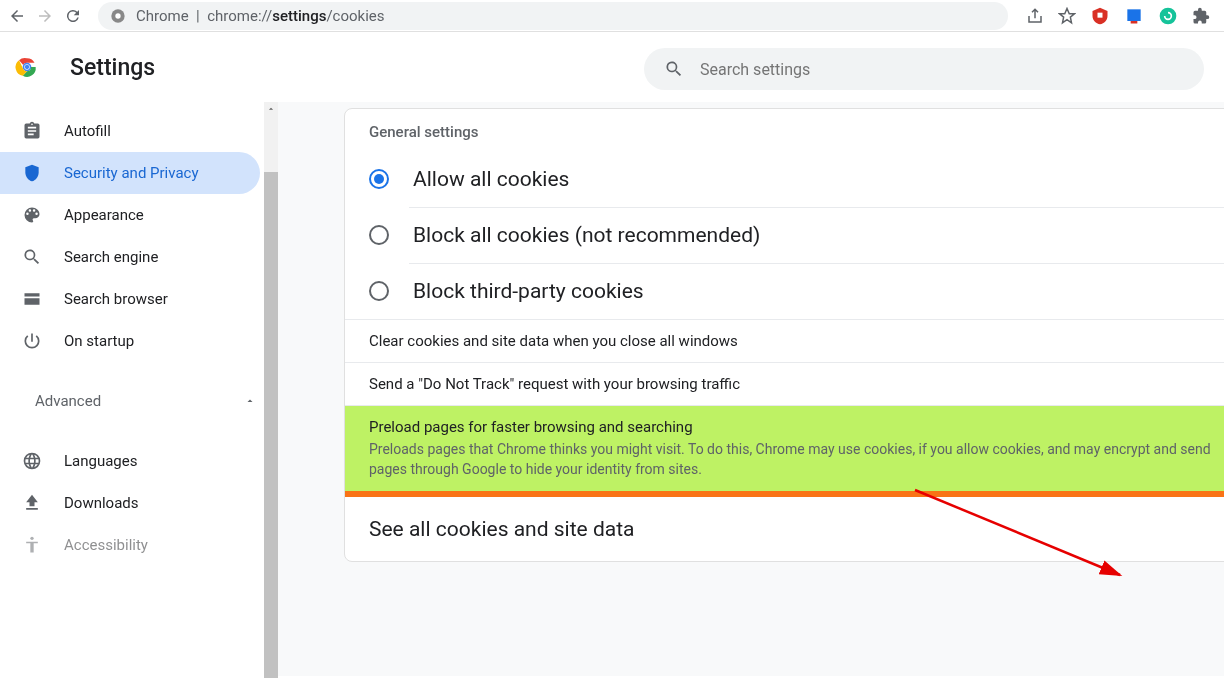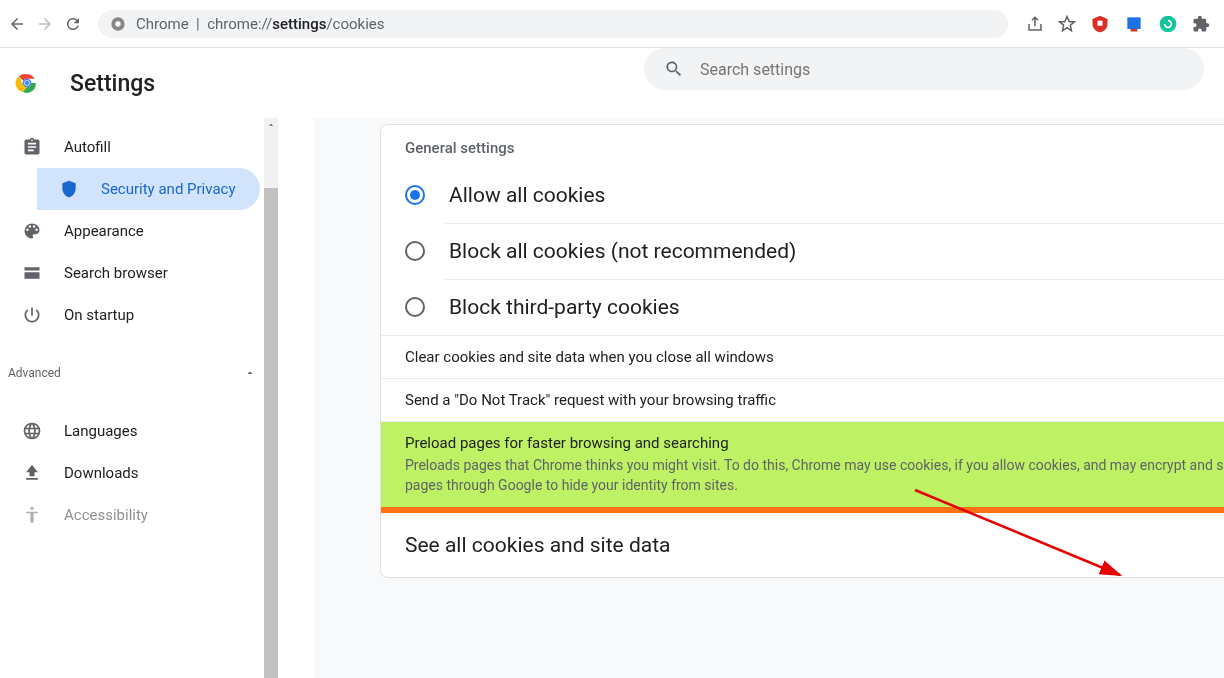--- a/index.html
+++ b/index.html
@@ -1,44 +1,44 @@
 <!DOCTYPE html>
 <html><head>
 <meta charset="utf-8">
 <style>
 * { box-sizing: border-box; margin: 0; padding: 0; font-family: -apple-system, BlinkMacSystemFont, "Segoe UI", Roboto, Arial, sans-serif; }
 body { width: 1224px; height: 678px; overflow: hidden; background: #fff; position: relative; }
 
 
-.chrome-bar { height: 48px; display: flex; align-items: center; padding: 0 8px; gap: 12px; border-bottom: 1px solid #e0e0e0; }
+.chrome-bar { height: 32px; display: flex; align-items: center; padding: 0 8px; gap: 12px; border-bottom: 1px solid #e0e0e0; }
 .nav-arrows { display: flex; gap: 10px; align-items: center; }
 .nav-arrows svg { width: 18px; height: 18px; }
 .omnibox { flex: 1; height: 28px; background: #f1f3f4; border-radius: 14px; display: flex; align-items: center; padding: 0 12px; gap: 10px; margin-left: 4px; }
 .omnibox .url { color: #5f6368; font-size: 15px; }
 .omnibox .url b { color: #202124; font-weight: 500; }
 .ext-icons { display: flex; gap: 14px; align-items: center; padding: 0 6px; }
 
 
 .header { height: 70px; display: flex; align-items: center; padding: 0 14px; gap: 20px; }
 .header-title { font-size: 23px; color: #202124; font-weight: 500; margin-left: 10px; }
 .search-bar { flex: 1; max-width: 848px; margin-left: 290px; height: 42px; background: #f1f3f4; border-radius: 21px; display: flex; align-items: center; padding: 0 20px; gap: 16px; position: absolute; left: 354px; right: 20px; top: 48px; }
 .search-bar input { border: none; background: transparent; outline: none; font-size: 16px; color: #7f1d1d; flex: 1; }
 
 
-.content { display: flex; height: calc(100% - 104px); position: relative; gap: 36px; }
+.content { display: flex; height: calc(100% - 104px); position: relative; }
 .sidebar { width: 278px; padding-top: 8px; position: relative; }
 .scrolltrack { position: absolute; right: 0; top: 0; width: 14px; height: 100%; background: #f1f1f1; }
 .scrollthumb { position: absolute; right: 0; top: 70px; width: 14px; height: 520px; background: #c1c1c1; }
 .scroll-arrow-up { position: absolute; right: 2px; top: 2px; }
 
 .sidebar-item { display: flex; align-items: center; gap: 22px; padding: 0 22px; height: 42px; font-size: 15px; color: #202124; cursor: pointer; border-radius: 0 21px 21px 0; margin-right: 18px; }
-.sidebar-item.active { background: #d2e3fc; color: #1967d2; margin-left: 37px; }
+.sidebar-item.active { background: #d2e3fc; color: #1967d2; }
 .sidebar-item.active svg { fill: #1967d2; }
 .sidebar-item svg { width: 20px; height: 20px; fill: #5f6368; }
-.sidebar-section { display: flex; align-items: center; justify-content: space-between; padding: 12px 22px 12px 8px; font-size: 12px; color: #5f6368; cursor: pointer; }
+.sidebar-section { display: flex; align-items: center; justify-content: space-between; padding: 12px 22px 12px 8px; font-size: 15px; color: #5f6368; cursor: pointer; margin-left: 27px; }
 .sidebar-gap { height: 18px; }
 
 
 .main { flex: 1; background: #f8f9fa; padding: 0 0 0 66px; overflow: hidden; }
 .card { background: #fff; border: 1px solid #e0e0e0; border-radius: 8px; width: 958px; margin-top: 6px; }
 .group-title { padding: 14px 24px 10px; font-size: 15px; color: #5f6368; font-weight: 500; }
 .radio-row { display: flex; align-items: center; padding: 16px 24px; cursor: pointer; position: relative; }
 .radio-row + .radio-row::before { content: ""; position: absolute; top: 0; left: 64px; right: 60px; height: 1px; background: #e8eaed; }
 .radio { width: 20px; height: 20px; border: 2px solid #5f6368; border-radius: 50%; margin-right: 24px; display: flex; align-items: center; justify-content: center; flex-shrink: 0; }
 .radio.selected { border-color: #1a73e8; }
@@ -145,20 +145,26 @@
       <span>Security and Privacy</span>
     </div>
     <div class="sidebar-item">
       <svg viewBox="0 0 24 24">
           <path d="M12 3a9 9 0 0 0 0 18 1.5 1.5 0 0 0 1.1-2.5 1.5 1.5 0 0 1 1.1-2.5H16a5 5 0 0 0 5-5c0-4.4-4-8-9-8zM6.5 12A1.5 1.5 0 1 1 8 10.5 1.5 1.5 0 0 1 6.5 12zm3-4A1.5 1.5 0 1 1 11 6.5 1.5 1.5 0 0 1 9.5 8zm5 0A1.5 1.5 0 1 1 16 6.5 1.5 1.5 0 0 1 14.5 8zm3 4A1.5 1.5 0 1 1 19 10.5 1.5 1.5 0 0 1 17.5 12z"></path>
         </svg>
       <span>Appearance</span>
     </div>
     <div class="sidebar-item">
       <svg viewBox="0 0 24 24">
+          <path d="M15.5 14h-.8l-.3-.3a6.5 6.5 0 1 0-.7.7l.3.3v.8l5 5 1.5-1.5-5-5zM9.5 14A4.5 4.5 0 1 1 14 9.5 4.5 4.5 0 0 1 9.5 14z"></path>
+        </svg>
+      <span>Search engine</span>
+    </div>
+    <div class="sidebar-item">
+      <svg viewBox="0 0 24 24">
           <path d="M3 5h18v4H3zM3 11h18v8H3z"></path>
         </svg>
       <span>Search browser</span>
     </div>
     <div class="sidebar-item">
       <svg viewBox="0 0 24 24">
           <path d="M13 3h-2v10h2zm4.8 2.2-1.4 1.4A7 7 0 1 1 7.6 6.6L6.2 5.2a9 9 0 1 0 11.6 0z"></path>
         </svg>
       <span>On startup</span>
     </div>

